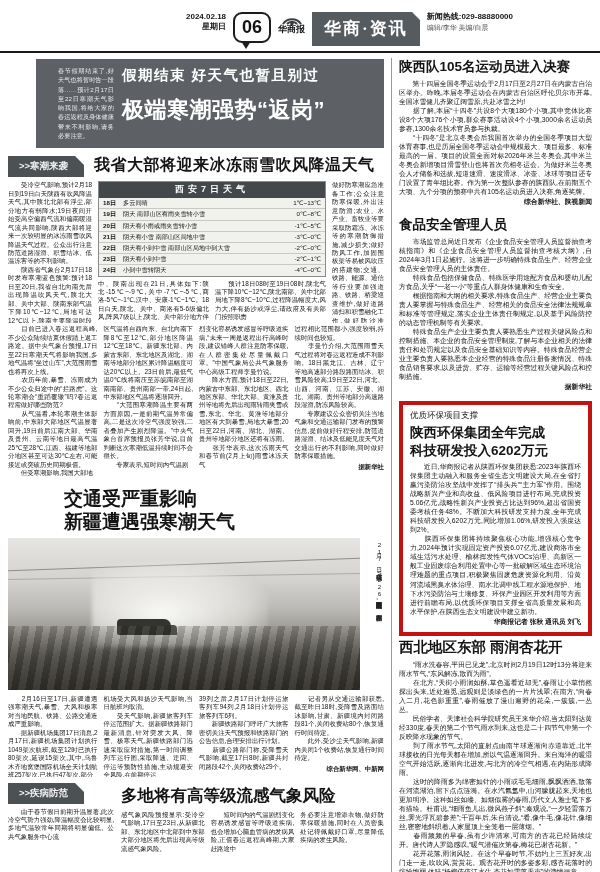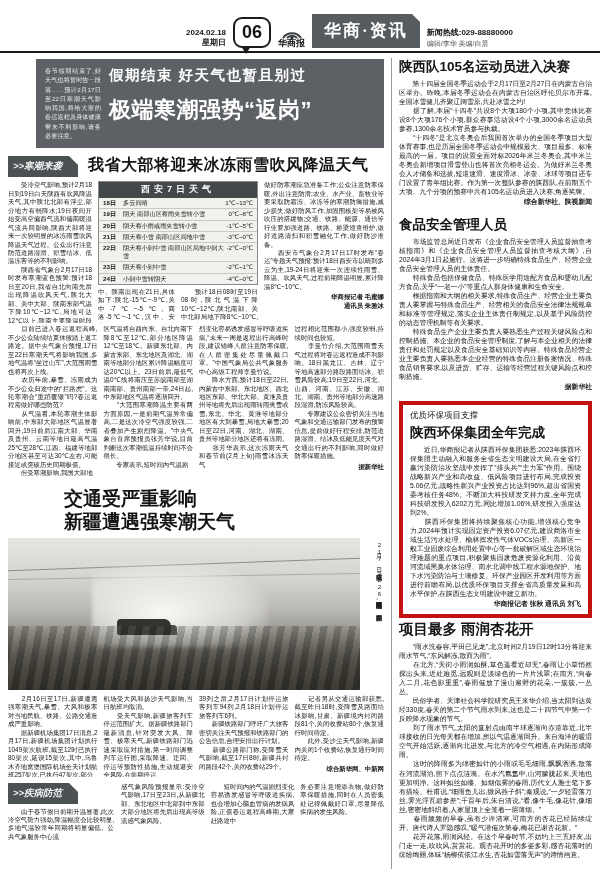--- a/index.html
+++ b/index.html
@@ -1,55 +1,55 @@
 <!DOCTYPE html>
 <html><head>
 <meta charset="utf-8">
 <style>
   html,body { margin:0; padding:0; background:#e8e8e8; }
   .page { width:600px; height:872px; background:#fff; position:relative; overflow:hidden;
           font-family:"Liberation Sans","DejaVu Sans",sans-serif; color:#141414; margin:0 auto; }
   
   .header { padding-top:12px; }
-  .masthead { display:flex; align-items:flex-end; gap:7px; margin-left:186px; height:36px; }
+  .masthead { display:flex; align-items:flex-start; gap:7px; margin-left:186px; height:36px; }
   .m-date { text-align:right; font-size:8px; font-weight:bold; line-height:1.25; }
   .m-page { border:2px solid #1c1c1c; border-radius:9px; width:34px; height:27px; font-size:18px;
             font-weight:bold; display:flex; align-items:center; justify-content:center; position:relative; background:#fff; }
   .m-page::after { content:""; position:absolute; left:6px; bottom:-8px; border-left:5px solid transparent;
                    border-right:5px solid transparent; border-top:8px solid #1c1c1c; }
   .m-logo { display:flex; flex-direction:column; align-items:center; line-height:1; }
   .m-logo span { font-size:9px; font-weight:bold; font-family:"Liberation Serif","DejaVu Serif",serif; }
   .m-banner { background:#565b5f; color:#fff; font-size:17px; font-weight:bold; padding:5px 12px 6px;
               font-family:"Liberation Serif","DejaVu Serif",serif; letter-spacing:2px; position:relative; }
   .m-banner::after { content:""; position:absolute; top:0; right:0; border-top:8px solid #fff; border-left:8px solid transparent; }
   .m-hotline { line-height:1.35; }
   .hl1 { font-size:8px; font-weight:bold; }
   .hl2 { font-size:7px; color:#555; }
   .header-rule { margin-top:3px; border-bottom:2px solid #1a1a1a; }
   
   .content { display:flex; gap:7px; padding:5px 8px 0; }
   .left-col { width:376px; flex:none; }
   .right-col { flex:1; border-left:1px solid #9a9a9a; padding-left:7px; min-width:0; }
   
-  .top-banner { margin:1px 0 6px 28px; background:#5d6165; color:#fff; display:flex; gap:8px; padding:7px 9px 8px; }
+  .top-banner { margin:1px 0 6px 28px; background:#5d6165; color:#fff; display:flex; gap:8px; padding:7px 22px 8px; }
   .tb-side { width:56px; flex:none; font-size:6.2px; line-height:1.5; color:#ececec; text-align:justify; }
   .tb-l1 { font-size:14.5px; font-weight:bold; letter-spacing:1.5px; }
   .tb-l2 { font-size:23px; font-weight:bold; letter-spacing:3px; margin-top:3px; }
   .tb-l3 { font-size:22px; font-weight:bold; letter-spacing:0.5px; margin-top:10px; }
   
   .section-head { display:flex; align-items:flex-end; gap:10px; margin:7px 0 4px; }
-  .tab { background:#4c5154; color:#f2f2f2; font-size:9.5px; font-weight:bold; font-style:italic;
-         padding:4px 16px 4px 5px; position:relative; flex:none; }
+  .tab { background:#4c5154; color:#f2f2f2; font-size:9.5px; font-weight:bold; 
+         padding:4px 16px 4px 11px; position:relative; flex:none; }
   .tab::after { content:""; position:absolute; top:0; right:0; border-top:9px solid #fff; border-left:9px solid transparent; }
   .sec-headline { font-size:16px; font-weight:bold; letter-spacing:0.5px; padding-bottom:1px; }
   
   .tcol { text-align:justify; white-space:pre-line; }
   .cw-body { display:flex; gap:6px; font-size:6.4px; line-height:1.32; height:142px; overflow:hidden; }
   .cw-c1 { width:84px; flex:none; }
-  .cw-mid { width:160px; flex:none; }
+  .cw-mid { width:228px; flex:none; }
   .cw-c4 { flex:1; min-width:0; }
   .cw-sub { display:flex; gap:6px; margin-top:3px; }
   .cw-sub .tcol { flex:1; }
   .byline { text-align:right; font-weight:bold; white-space:pre-line; margin-top:2px; }
   
   .wtable { border:1px solid #8a8a8a; }
   .wt-head { background:#43484b; color:#fff; font-size:9px; font-weight:bold; text-align:center; letter-spacing:4px; padding:2px 0; }
   .wt-row { display:flex; align-items:baseline; background:#f1f1ee; border-bottom:1px solid #c9c9c4; padding:1px 4px; font-size:6.2px; }
   .wt-row:last-child { border-bottom:none; }
   .wt-date { width:20px; flex:none; font-weight:bold; }
@@ -244,20 +244,21 @@
           <div class="byline">综合新华网、中新网</div>
         </div>
       </div>
 
       <div class="bottom-band">
         <div class="bb-left">
           <div class="tab">&gt;&gt;疾病防范</div>
           <div class="tcol">　　由于春节假日前期升温显著,此次冷空气势力强劲,降温幅度会比较明显,多地气温较常年同期将明显偏低。公共气象服务中心流</div>
         </div>
         <div class="bb-right">
+          <div class="bb-head">多地将有高等级流感气象风险</div>
           <div class="bb-cols">
             <div class="tcol">感气象风险预报显示:受冷空气影响,17日至23日,从新疆北部、东北地区中北部到中东部大部分地区将先后出现高等级流感气象风险。</div>
             <div class="tcol">　　短时间内的气温剧烈变化容易诱发感冒等呼吸道疾病,也会增加心脑血管病的发病风险,正值春运返程高峰期,大家赶路途中</div>
             <div style="flex:1;min-width:0;">
               <div class="tcol">务必要注意增添衣物,做好防寒保暖措施,同时在人员密集处记得佩戴好口罩,尽量降低疾病的发生风险。</div>
 
             </div>
           </div>
         </div>
       </div>
@@ -279,27 +280,28 @@
         <div class="r-body">　　市场监管总局近日发布《企业食品安全管理人员监督抽查考核指南》和《企业食品安全管理人员监督抽查考核大纲》,自2024年3月1日起施行。这将进一步明确特殊食品生产、经营企业食品安全管理人员的主体责任。
 　　特殊食品包括保健食品、特殊医学用途配方食品和婴幼儿配方食品,关乎“一老一小”等重点人群身体健康和生命安全。
 　　根据指南和大纲的相关要求,特殊食品生产、经营企业主要负责人要掌握与特殊食品生产、经营相关的食品安全法律法规规章和标准等管理规定,落实企业主体责任制规定,以及基于风险防控的动态管理机制等有关要求。
 　　特殊食品生产企业主要负责人要熟悉生产过程关键风险点和控制措施、本企业的食品安全管理制度,了解与本企业相关的法律责任和处罚规定以及食品安全基础知识等内容。特殊食品经营企业主要负责人要熟悉本企业经营的特殊食品注册备案情况、特殊食品销售要求,以及进货、贮存、运输等经营过程关键风险点和控制措施。</div>
         <div class="r-by">据新华社</div>
       </div>
 
       <div class="env-box">
         <div class="env-kicker">优质环保项目支撑</div>
         <div class="r-t">陕西环保集团全年完成</div>
+        <div class="r-t">科技研发投入6202万元</div>
         <div class="r-body">　　近日,华商报记者从陕西环保集团获悉:2023年陕西环保集团主动融入和服务全省生态文明建设大局,在全省打赢污染防治攻坚战中发挥了“排头兵”“主力军”作用。围绕战略新兴产业和高收益、低风险项目进行布局,完成投资5.06亿元,战略性新兴产业投资占比达到96%,超出省国资委考核任务48%。不断加大科技研发支持力度,全年完成科技研发投入6202万元,同比增加1.06%,研发投入强度达到2%。
 　　陕西环保集团将持续聚焦核心功能,增强核心竞争力,2024年预计实现固定资产投资6.07亿元,建设商洛市全域生活污水处理、榆林挥发性气体VOCs治理、高新区一般工业固废综合利用处置中心等一批破解区域生态环境治理难题的重点项目,积极聚焦固废危废资源化利用、沿黄河流域黑臭水体治理、南水北调中线工程水源地保护、地下水污染防治与土壤修复、环保产业园区开发利用等方面进行前瞻布局,以优质环保项目支撑全省高质量发展和高水平保护,在陕西生态文明建设中建立新功。</div>
         <div class="r-by">华商报记者 张秋 通讯员 刘飞</div>
       </div>
 
       <div class="r-article">
-        <div class="rw-t2">项目最多 雨润杏花开</div>
+        <div class="rw-t2">西北地区东部 雨润杏花开</div>
         <div class="r-body">　　“雨水洗春容,平田已见龙”,北京时间2月19日12时13分将迎来雨水节气,“东风解冻,散而为雨”。
 　　在北方,“天街小雨润如酥,草色遥看近却无”,春雨让小草悄然探出头来,近处难觅,远观则是淡绿色的一片片浅翠;在南方,“向春入二月,花色影重重”,春雨催放了漫山遍野的花朵,一簇簇,一丛丛。
 　　民俗学者、天津社会科学院研究员王来华介绍,当太阳到达黄经330度,春天的第二个节气雨水到来,这也是二十四节气中第一个反映降水现象的节气。
 　　到了雨水节气,太阳的直射点由南半球逐渐向赤道靠近,北半球接收的日光每天都在增加,所以气温逐渐回升。来自海洋的暖湿空气开始活跃,逐渐向北进发,与北方的冷空气相遇,在内陆形成降雨。
 　　这时的降雨多为绵密如针的小雨或毛毛细雨,飘飘洒洒,散落在河流湖泊,留下点点涟漪。在水汽氤氲中,山河朦胧起来,天地也更加明净。这种如丝如缕、如烟似雾的春雨,历代文人雅士笔下多有描绘。杜甫说,“细雨鱼儿出,微风燕子斜”;秦观说,“一夕轻雷落万丝,霁光浮瓦碧参差”;千百年后,朱自清说,“看,像牛毛,像花针,像细丝,密密地斜织着,人家屋顶上全笼着一层薄烟。”
 　　春雨频频的早春,虽有少许清寒,可南方的杏花已经陆续绽开。唐代诗人罗隐感叹,“暖气潜催次第春,梅花已谢杏花新。”
 　　花开花落,雨润风轻。在这个早春时节,不妨约上三五好友,出门走一走,吹吹风,赏赏花。观杏花开时的多姿多彩,感杏花落时的缤纷绚丽,体味“杨柳依依江水生,杏花如雪落无声”的诗情画意。</div>
 
       </div>
 

